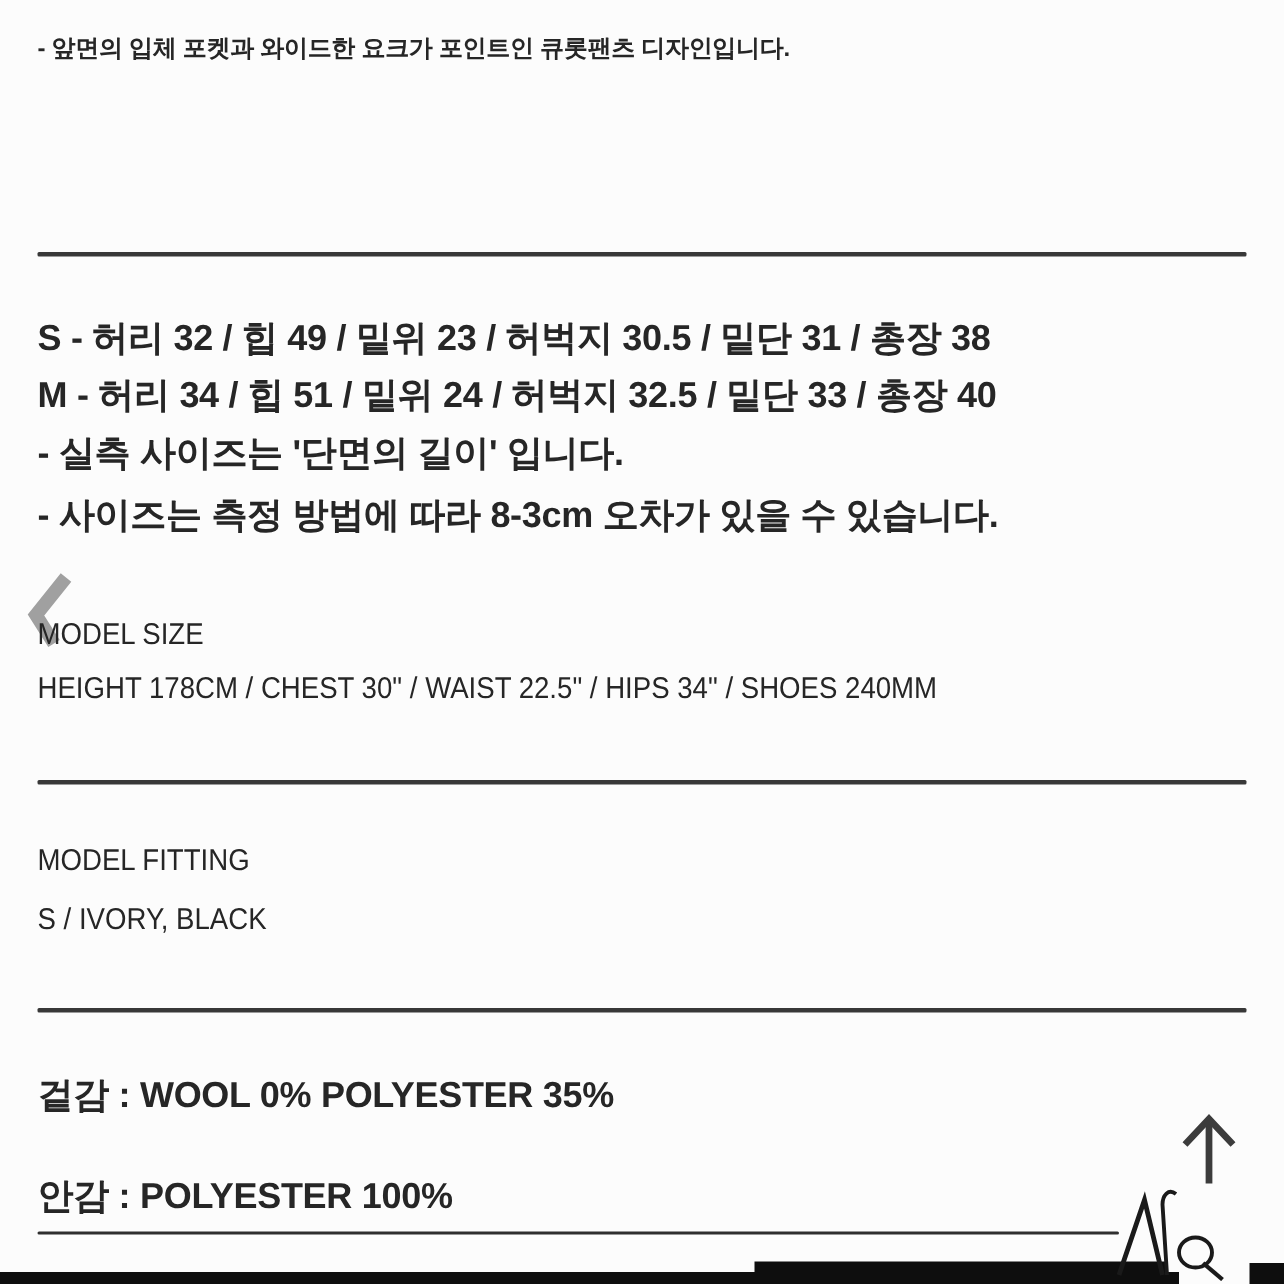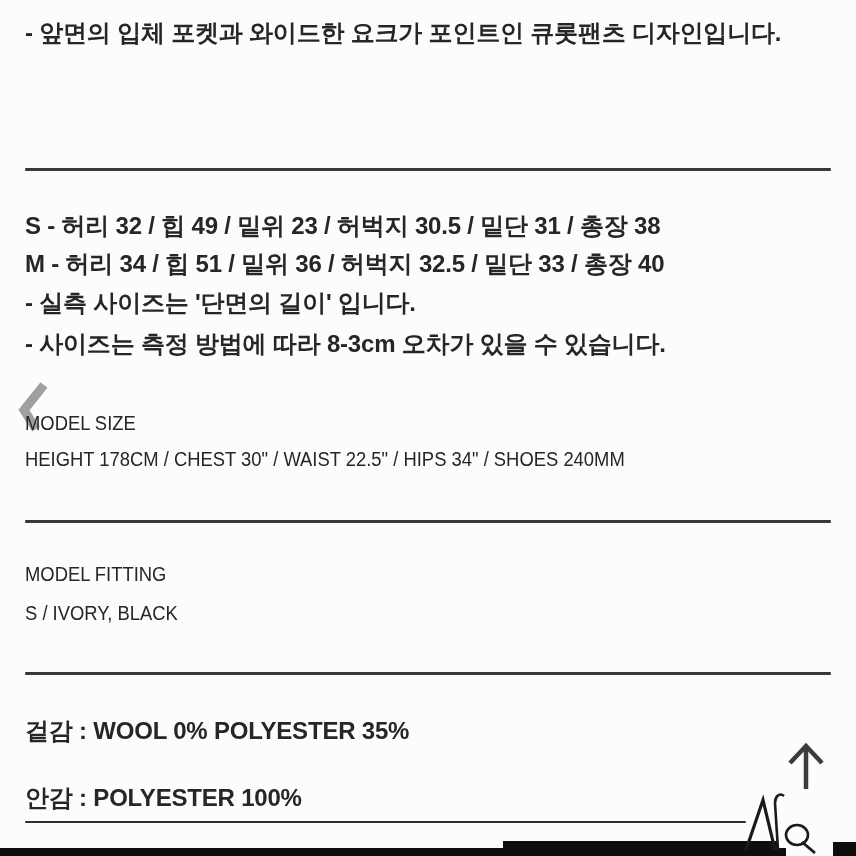--- a/index.html
+++ b/index.html
@@ -3,41 +3,41 @@
 <meta charset="utf-8">
 <style>
   html,body{margin:0;padding:0;}
   body{
     width:856px;height:856px;position:relative;overflow:hidden;
     background:#fcfcfc;color:#262626;
     font-family:"Liberation Sans","DejaVu Sans",sans-serif;
   }
   .abs{position:absolute;}
   .ko{font-size:24px;font-weight:700;letter-spacing:-0.2px;line-height:32px;white-space:nowrap;}
-  .desc{left:25px;top:13px;width:814px;font-size:24px;font-weight:700;
+  .desc{left:25px;top:13px;width:814px;font-size:16px;font-weight:700;
         letter-spacing:-0.2px;line-height:39.5px;word-break:break-all;}
   .desc p{margin:0;}
   .rule{left:25px;width:806px;height:3px;background:#383838;border-radius:1px;}
   .rule.thin{height:2px;background:#2f2f2f;}
   .en{font-size:20px;font-weight:400;letter-spacing:0;}
   .cond{display:inline-block;transform:scaleX(0.92);transform-origin:0 50%;white-space:nowrap;}
   .icon svg{display:block;}
   .bar{background:#0e0e0e;}
 </style>
 </head>
 <body>
 
 <div class="abs desc">
   <p>- 앞면의 입체 포켓과 와이드한 요크가 포인트인 큐롯팬츠 디자인입니다.</p>
 </div>
 
 <div class="abs rule" style="top:168px;"></div>
 
 <div class="abs ko" style="left:25px;top:210px;">S - 허리 32 / 힙 49 / 밑위 23 / 허벅지 30.5 / 밑단 31 / 총장 38</div>
-<div class="abs ko" style="left:25px;top:248px;">M - 허리 34 / 힙 51 / 밑위 36 / 허벅지 32.5 / 밑단 33 / 총장 40</div>
+<div class="abs ko" style="left:25px;top:248px;">M - 허리 34 / 힙 51 / 밑위 24 / 허벅지 32.5 / 밑단 33 / 총장 40</div>
 <div class="abs ko" style="left:25px;top:287px;">- 실측 사이즈는 '단면의 길이' 입니다.</div>
 <div class="abs ko" style="left:25px;top:328px;">- 사이즈는 측정 방법에 따라 8-3cm 오차가 있을 수 있습니다.</div>
 
 <div class="abs icon" style="left:14px;top:381px;">
   <svg width="36" height="52" viewBox="0 0 36 52">
     <polyline points="30,4 10,29 22,48" fill="none" stroke="#8f8f8f" stroke-width="9" opacity="0.85"></polyline>
   </svg>
 </div>
 
 <div class="abs en" style="left:25px;top:412px;">

